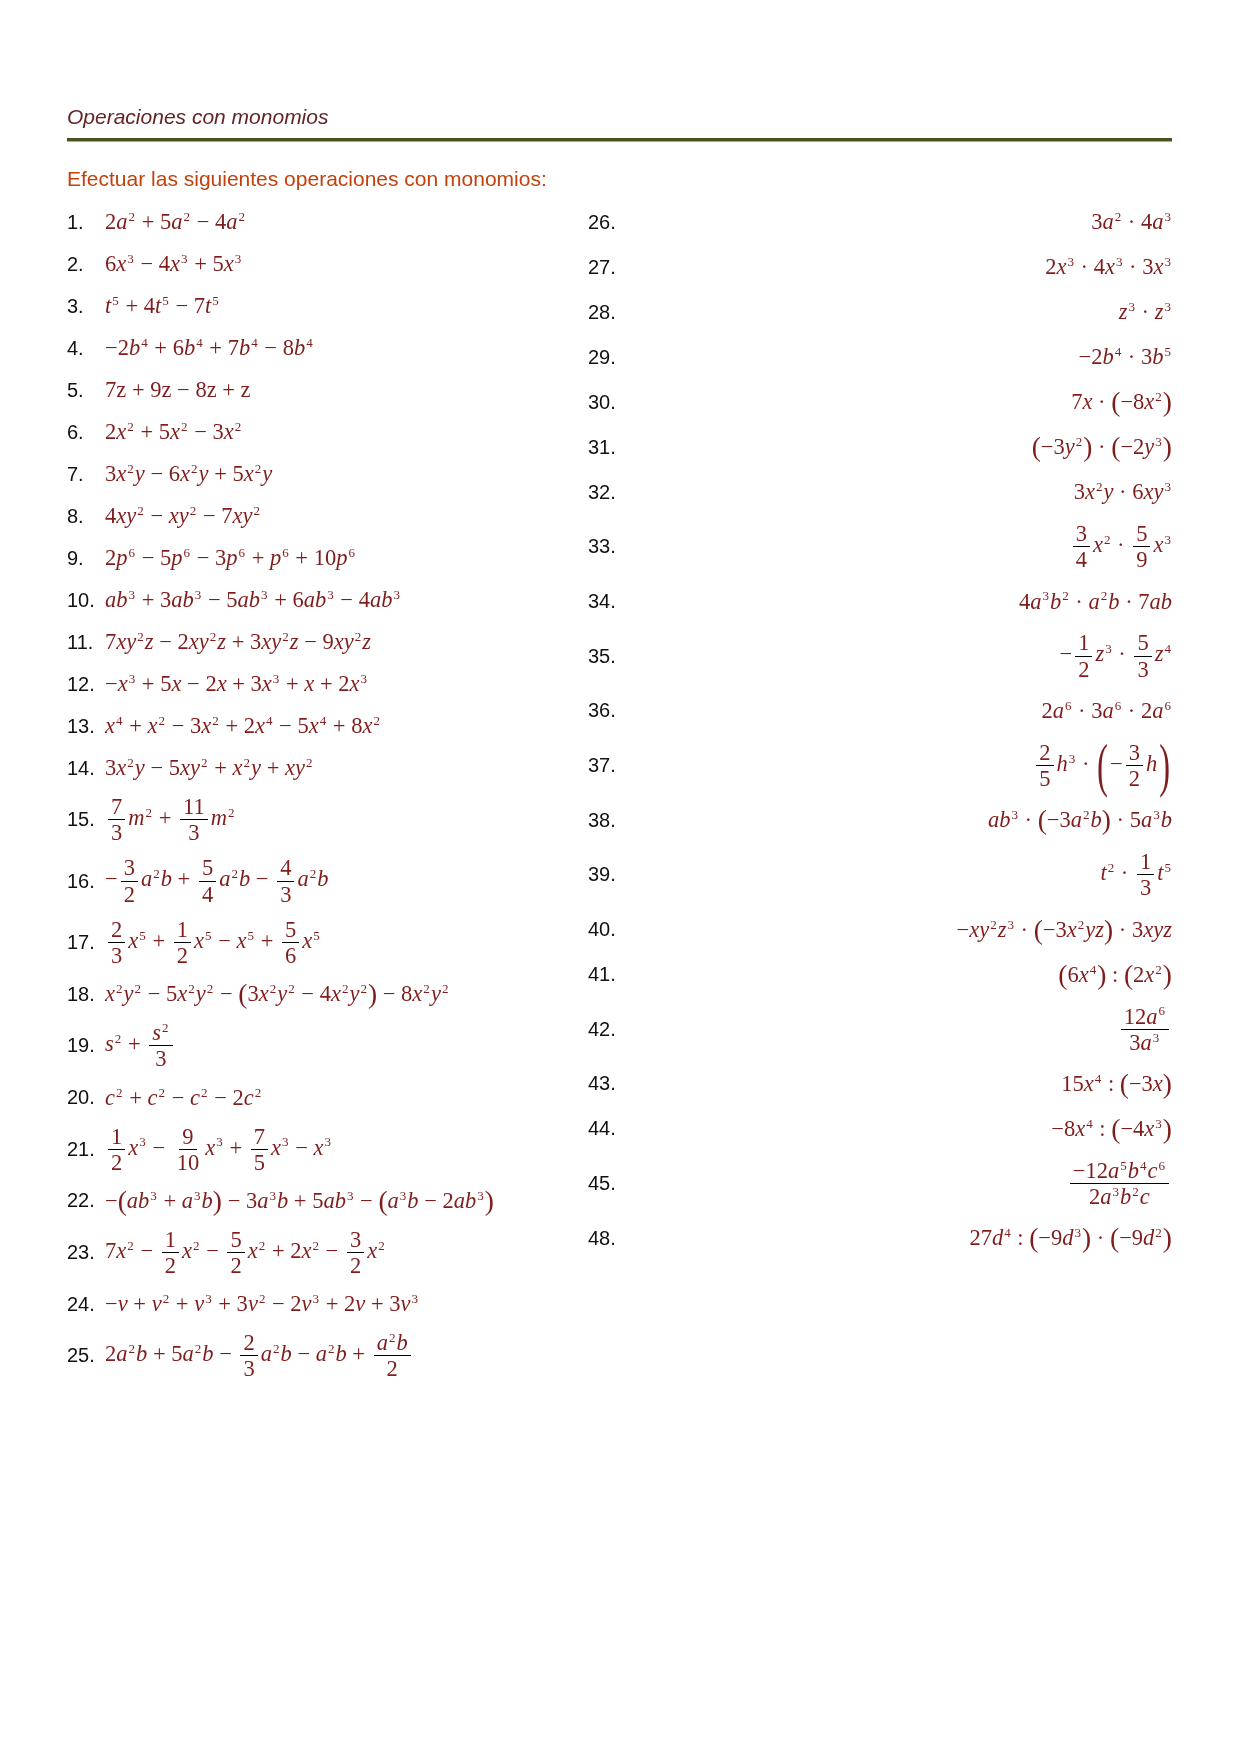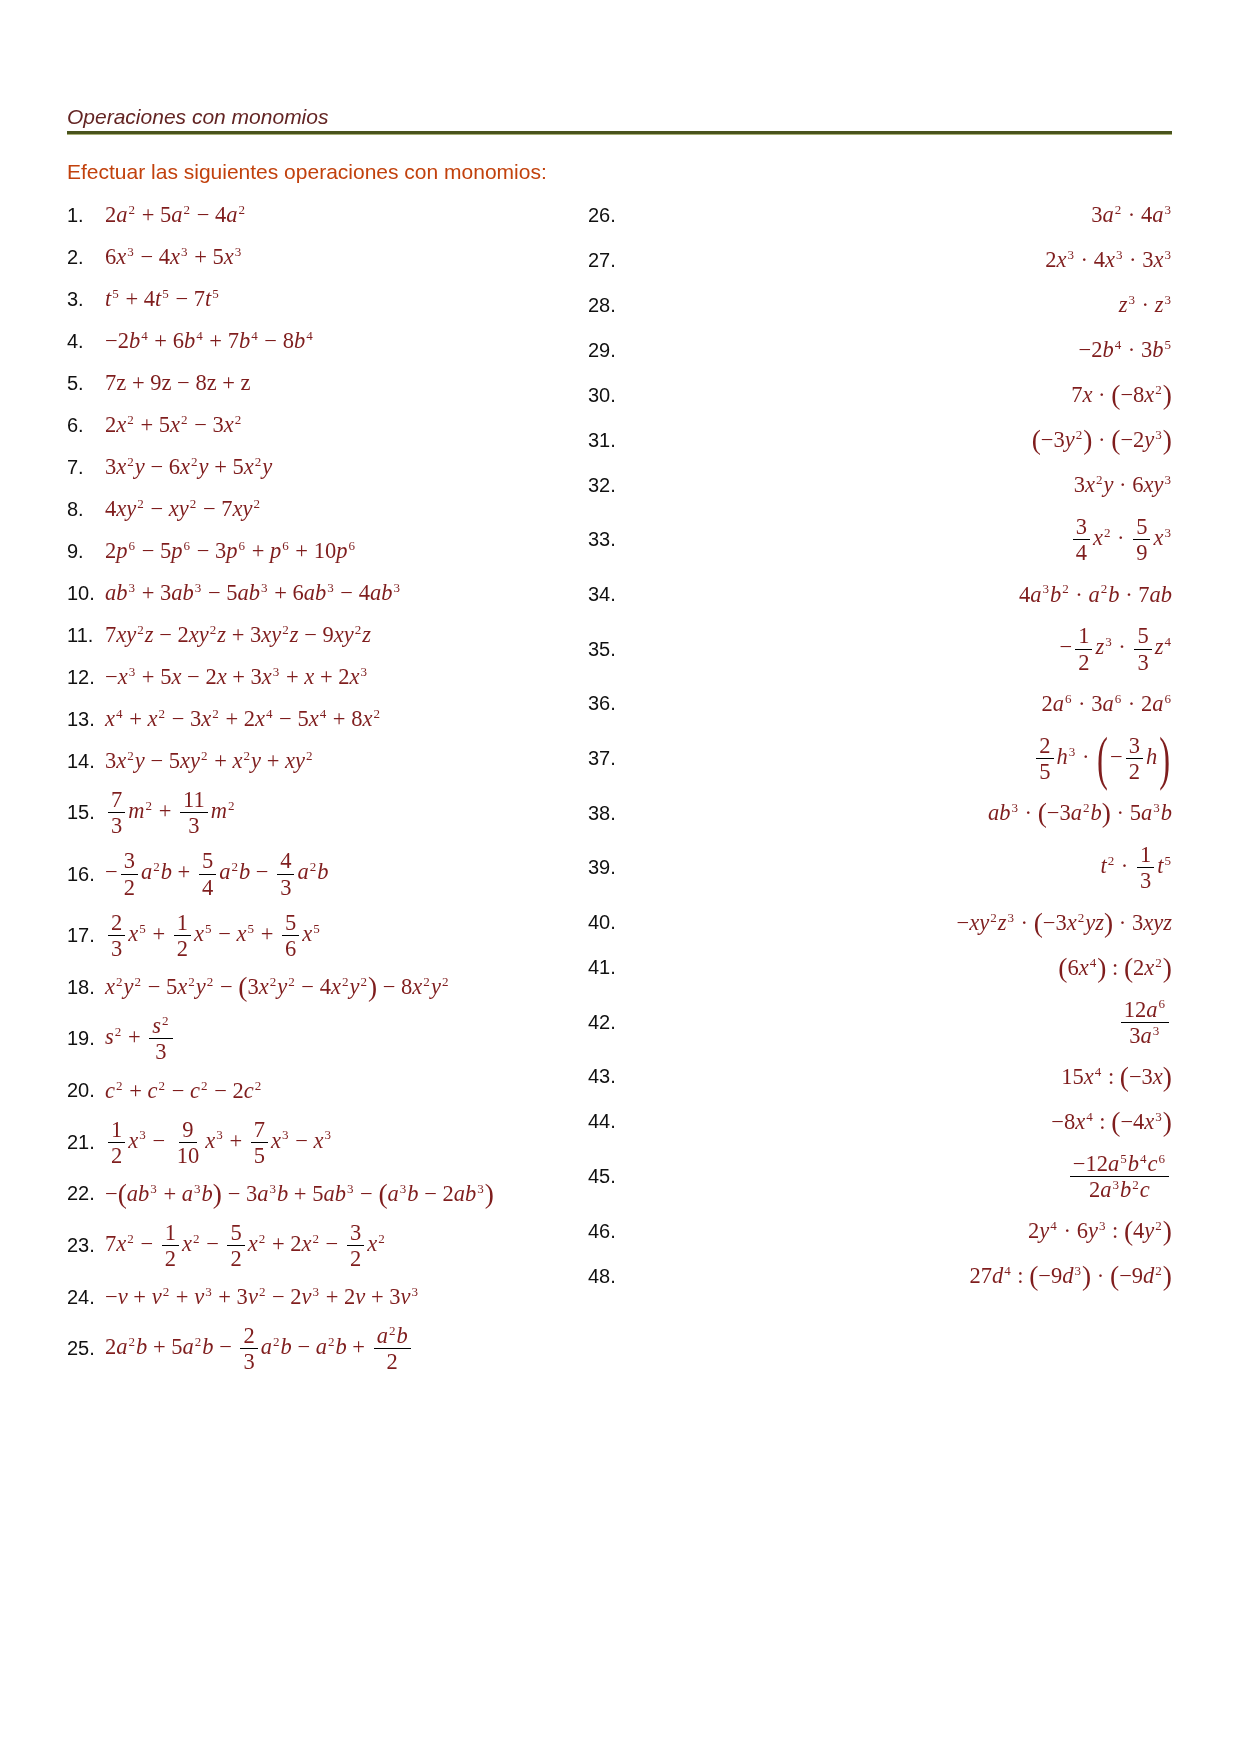--- a/index.html
+++ b/index.html
@@ -13,21 +13,21 @@
     font-family:"Liberation Sans", sans-serif;
     color:#1a1a1a;
     overflow:hidden;
   }
   .hdr{
     font-family:"Liberation Sans", sans-serif;
     font-style:italic;
     font-size:21px;
     line-height:24px;
     color:#632423;
-    margin:0 0 2px 0;
+    margin:0 0 9px 0;
   }
   .rule{
     height:0;
     border-top:3px solid #49531d;
     border-bottom:1px solid #a9b077;
     margin:0 0 24px 0;
   }
   .intro{
     font-size:21px;
     line-height:26px;
@@ -349,22 +349,18 @@
           <span class="expr">−8<i>x</i><sup>4</sup> : <span class="pp">(</span>−4<i>x</i><sup>3</sup><span class="pp">)</span></span>
         </div>
         <div class="item">
           <span class="num">45.</span>
           <span class="expr"><span class="fr">
               <span class="nu">−12<i>a</i><sup>5</sup><i>b</i><sup>4</sup><i>c</i><sup>6</sup></span>
               <span class="de">2<i>a</i><sup>3</sup><i>b</i><sup>2</sup><i>c</i></span>
             </span></span>
         </div>
         <div class="item">
-          <span class="num">46.</span>
-          <span class="expr">2<i>y</i><sup>4</sup> · 6<i>y</i><sup>3</sup> : <span class="pp">(</span>4<i>y</i><sup>2</sup><span class="pp">)</span></span>
-        </div>
-        <div class="item">
           <span class="num">48.</span>
           <span class="expr">27<i>d</i><sup>4</sup> : <span class="pp">(</span>−9<i>d</i><sup>3</sup><span class="pp">)</span> · <span class="pp">(</span>−9<i>d</i><sup>2</sup><span class="pp">)</span></span>
         </div>
       </div>
   </div>
 </div>
 
 </body></html>

